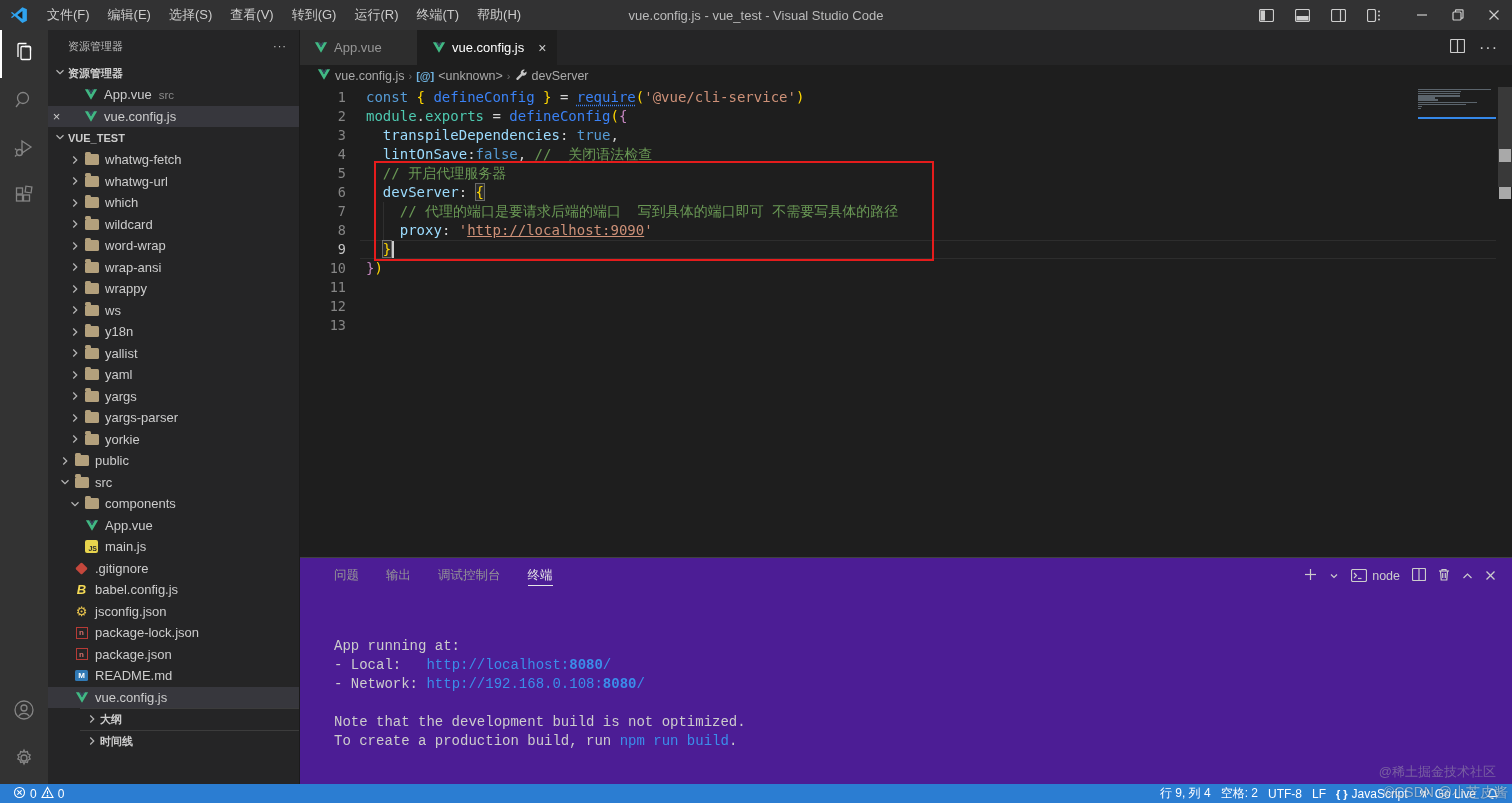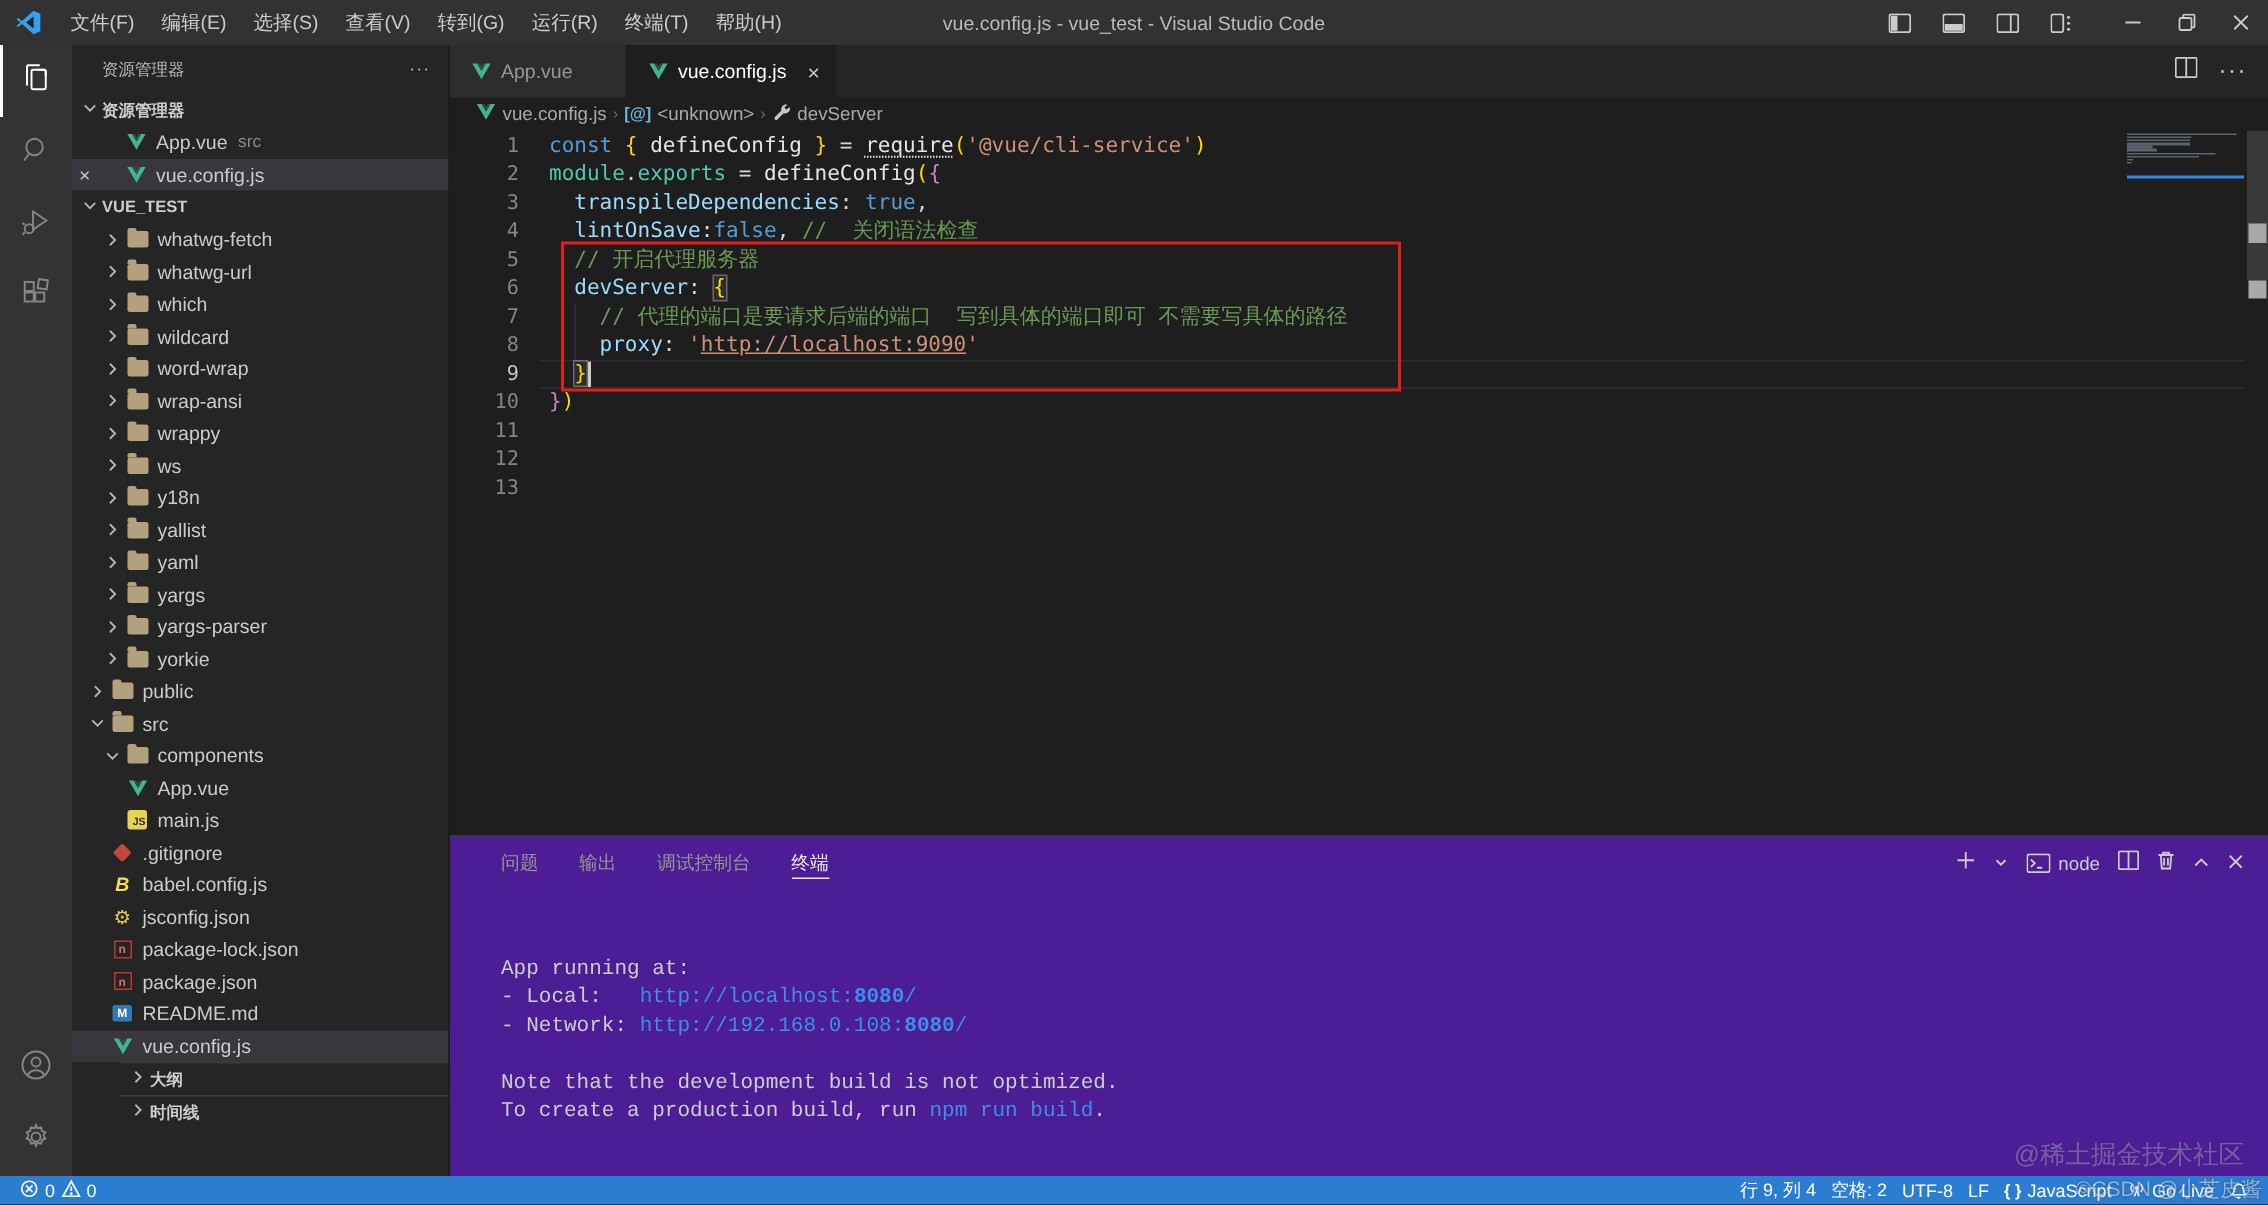--- a/index.html
+++ b/index.html
@@ -78,21 +78,21 @@
   .gutter { width:46px; text-align:right; color:#858585; flex:0 0 auto; font-size:13.5px; }
   .gutter.cur { color:#c6c6c6; }
   .ctext { margin-left:20px; }
   .kw{color:#569cd6}.prop{color:#9cdcfe}.str{color:#ce9178}.com{color:#6a9955}
   .fn{color:#dcdcaa}.teal{color:#4ec9b0}.b1{color:#ffd700}.b2{color:#c586c0}.op{color:#d4d4d4}
   .u{text-decoration:underline}
   .du{text-decoration:underline dotted; text-underline-offset:3px;}
   .box{outline:1px solid #6a6a6a; background:rgba(110,110,110,0.18);}
   .ctext span{color:#d4d4d4}
   .ctext span.kw{color:#569cd6}.ctext span.prop{color:#9cdcfe}.ctext span.str{color:#ce9178}
-  .ctext span.com{color:#6a9955}.ctext span.fn{color:#e5e5e5}.ctext span.teal{color:#4ec9b0}
+  .ctext span.com{color:#6a9955}.ctext span.fn{color:#3b82f6}.ctext span.teal{color:#4ec9b0}
   .ctext span.b1{color:#ffd700}.ctext span.b2{color:#c586c0}
 
   .cur-line { position:absolute; left:60px; right:16px; height:19px; border-top:1px solid rgba(255,255,255,0.07); border-bottom:1px solid rgba(255,255,255,0.07); pointer-events:none; }
   .cursor-caret { position:absolute; width:1.5px; height:17px; background:#cccccc; pointer-events:none; }
   .red-rect { position:absolute; border:2.5px solid #e51c1c; pointer-events:none; z-index:5; }
   .indent-guide { position:absolute; width:1px; background:rgba(255,255,255,0.08); pointer-events:none; }
 
   .minimap { position:absolute; top:2px; right:16px; width:78px; pointer-events:none; }
   .mm-row { height:1.3px; margin-bottom:0.8px; background:#7d8b96; opacity:0.65; }
   .mm-line { height:1.6px; background:#3794ff; margin-top:2px; opacity:0.9; }
@@ -113,21 +113,21 @@
   .lnk { color:#3b8eea; }
   .bold { font-weight:bold; }
 
   
   .statusbar { height:19px; background:#2b7dd2; display:flex; align-items:center; font-size:12px; color:#ffffff; flex:0 0 auto; padding:0 8px; position:relative; }
   .sb-item { display:flex; align-items:center; gap:4px; padding:0 5px; height:19px; }
   .sb-right { margin-left:auto; display:flex; align-items:center; }
   .sb-icon svg { stroke:#ffffff; fill:none; stroke-width:1.1; }
 
   
-  .wm-juejin { position:absolute; right:16px; bottom:22px; font-size:17px; color:rgba(175,175,175,0.45); z-index:9; pointer-events:none; }
+  .wm-juejin { position:absolute; right:16px; bottom:22px; font-size:13px; color:rgba(175,175,175,0.45); z-index:9; pointer-events:none; }
   .wm-csdn { position:absolute; right:4px; bottom:1px; font-size:14px; color:rgba(240,240,240,0.55); z-index:9; pointer-events:none; text-shadow:0 0 2px rgba(0,0,0,0.35); }
 </style>
 </head>
 <body>
 
 <div class="app">
 
   <div class="titlebar">
     <svg class="vscode-logo" viewBox="0 0 16 16">
       <path d="M11 1 L4.2 7.1 L1.8 5.3 L0.8 5.9 L3.2 8 L0.8 10.1 L1.8 10.7 L4.2 8.9 L11 15 L15 13.2 V2.8 Z" fill="#2fa3ef"></path>

